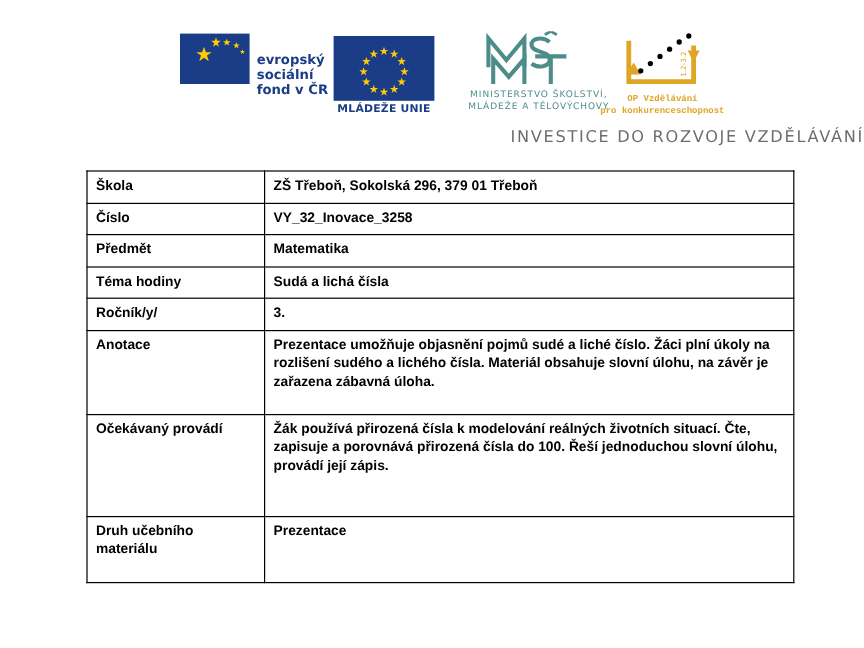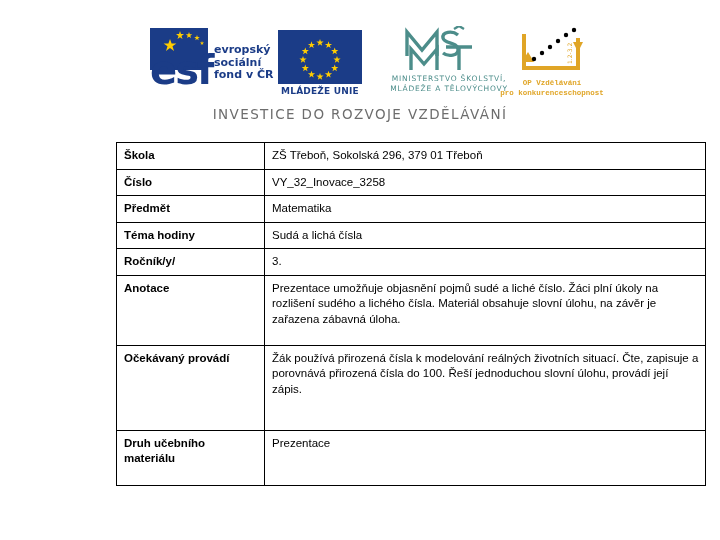--- a/index.html
+++ b/index.html
@@ -158,52 +158,51 @@
     color: #e0a526;
     white-space: nowrap;
   }
 
   
   .investice {
     position: absolute;
     left: 0;
     top: 106px;
     width: 720px;
-    text-align: center;
+    text-align: right;
     font-family: "DejaVu Sans", sans-serif;
     font-size: 13.5px;
     letter-spacing: 1.4px;
     color: #6d6d6d;
     white-space: nowrap;
   }
 
   
   #info-table {
     position: absolute;
     left: 72px;
     top: 142px;
     width: 569px;
     border-collapse: collapse;
     table-layout: fixed;
-    margin-left: 44px;
   }
   #info-table td {
     border: 1px solid #000000;
     padding: 5px 6px 5px 7px;
     vertical-align: top;
     font-size: 11.5px;
     line-height: 15.5px;
   }
   #info-table td.label-cell {
     width: 134px;
     font-weight: bold;
   }
   #info-table td.value-cell {
     width: 427px;
-    font-weight: normal;
+    font-weight: bold;
   }
   .r-tall1 { height: 70px; }
   .r-tall2 { height: 85px; }
   .r-tall3 { height: 55px; }
 </style>
 </head>
 <body>
 
 <div id="header-logos">
 
@@ -211,21 +210,20 @@
     <div class="esf-flag"></div>
     <svg class="esf-stars" viewBox="0 0 58 42">
       <g fill="#ffcc00">
         <polygon points="30,3 31,6 34,6 31.5,8 32.5,11 30,9.2 27.5,11 28.5,8 26,6 29,6"></polygon>
         <polygon points="39,4 39.8,6.3 42.2,6.3 40.3,7.8 41,10 39,8.7 37,10 37.7,7.8 35.8,6.3 38.2,6.3"></polygon>
         <polygon points="47,7 47.7,9 49.8,9 48.1,10.3 48.7,12.3 47,11.1 45.3,12.3 45.9,10.3 44.2,9 46.3,9"></polygon>
         <polygon points="52,13 52.5,14.5 54.1,14.5 52.8,15.5 53.3,17 52,16.1 50.7,17 51.2,15.5 49.9,14.5 51.5,14.5"></polygon>
         <polygon points="20,11 21.6,15.5 26.4,15.5 22.5,18.3 24,23 20,20.1 16,23 17.5,18.3 13.6,15.5 18.4,15.5"></polygon>
       </g>
     </svg>
-    <div class="esf-word">esf</div>
     <div class="esf-sub">
       <div>evropský</div>
       <div>sociální</div>
       <div>fond v ČR</div>
     </div>
   </div>
 
   <div class="eu-logo">
     <div class="eu-flag">
       <svg viewBox="0 0 84 54" width="84" height="54">

